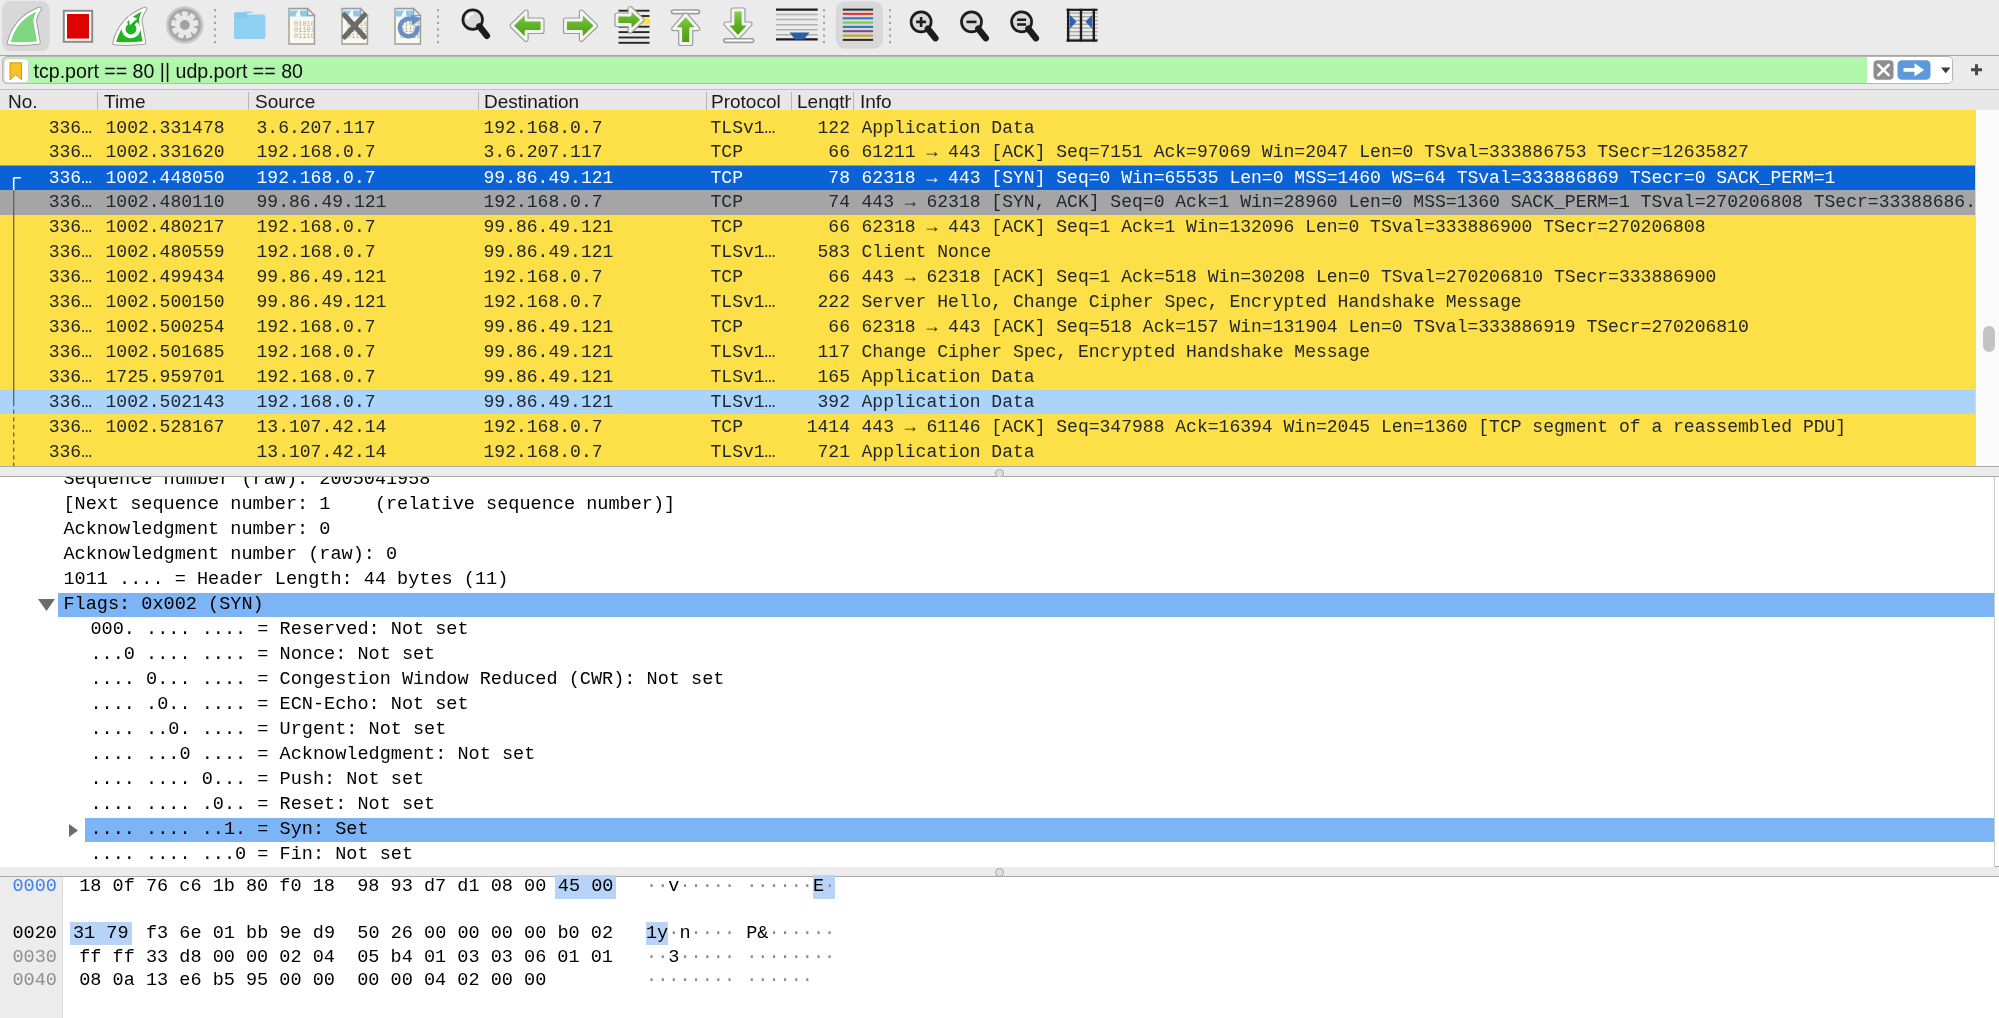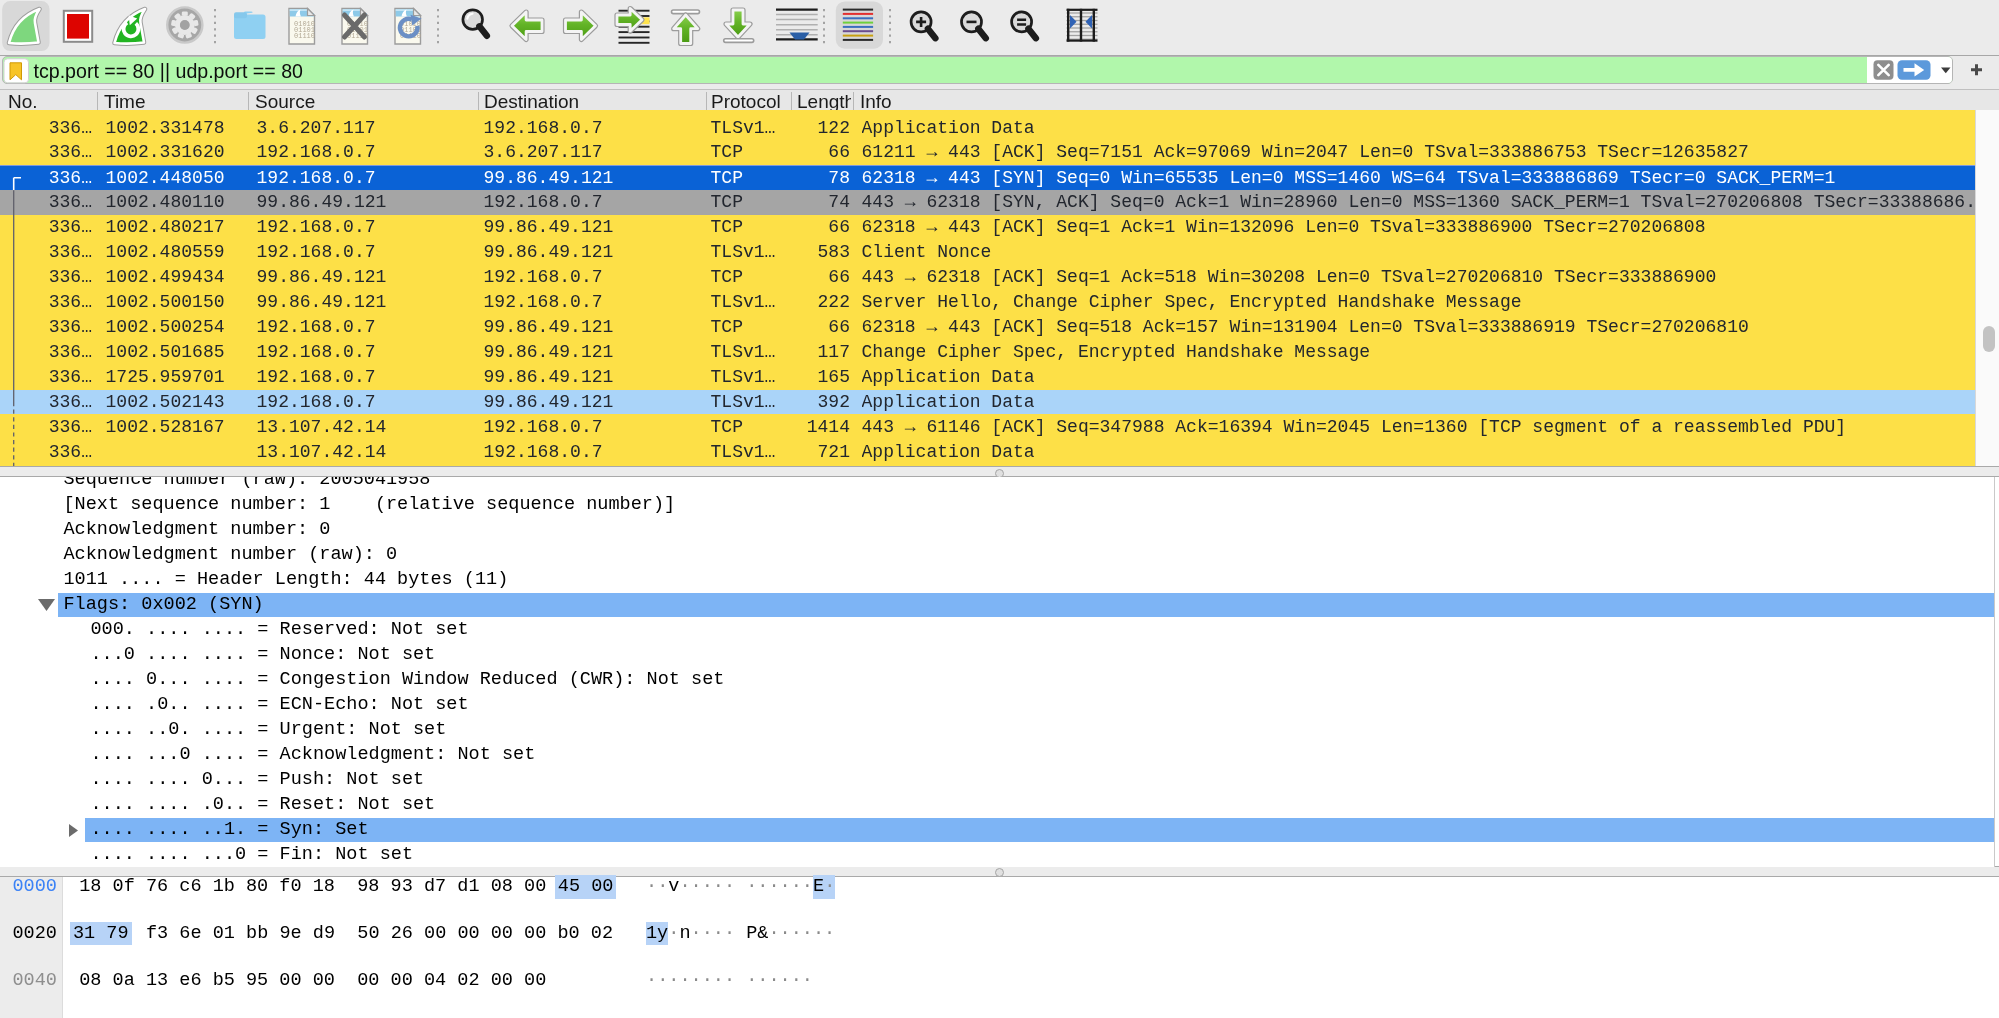--- a/index.html
+++ b/index.html
@@ -419,17 +419,22 @@
 <span style="left:646px;"><i>·</i><i>·</i>v<i>·</i><i>·</i><i>·</i><i>·</i><i>·</i> <i>·</i><i>·</i><i>·</i><i>·</i><i>·</i><i>·</i></span>
 <span class="hl ahl" style="left:813.0px;">E<i>·</i></span>
 </div>
 <div class="hline" style="top:45.0px;">
 <span style="left:12.5px;color:#000;">0020</span>
 <span class="hl" style="left:73px;">31 79</span>
 <span style="left:146.0px;">f3 6e 01 bb 9e d9  50 26 00 00 00 00 b0 02</span>
 <span class="hl ahl" style="left:646px;">1y</span>
 <span style="left:668.3px;"><i>·</i>n<i>·</i><i>·</i><i>·</i><i>·</i> P&amp;<i>·</i><i>·</i><i>·</i><i>·</i><i>·</i><i>·</i></span>
 </div>
+<div class="hline" style="top:68.5px;">
+<span style="left:12.5px;color:#8e8e8e;">0030</span>
+<span style="left:79.2px;">ff ff 33 d8 00 00 02 04  05 b4 01 03 03 06 01 01</span>
+<span style="left:646px;"><i>·</i><i>·</i>3<i>·</i><i>·</i><i>·</i><i>·</i><i>·</i> <i>·</i><i>·</i><i>·</i><i>·</i><i>·</i><i>·</i><i>·</i><i>·</i></span>
+</div>
 <div class="hline" style="top:91.9px;">
 <span style="left:12.5px;color:#8e8e8e;">0040</span>
 <span style="left:79.2px;">08 0a 13 e6 b5 95 00 00  00 00 04 02 00 00</span>
 <span style="left:646px;"><i>·</i><i>·</i><i>·</i><i>·</i><i>·</i><i>·</i><i>·</i><i>·</i> <i>·</i><i>·</i><i>·</i><i>·</i><i>·</i><i>·</i></span>
 </div>
 </div>
 </body></html>

